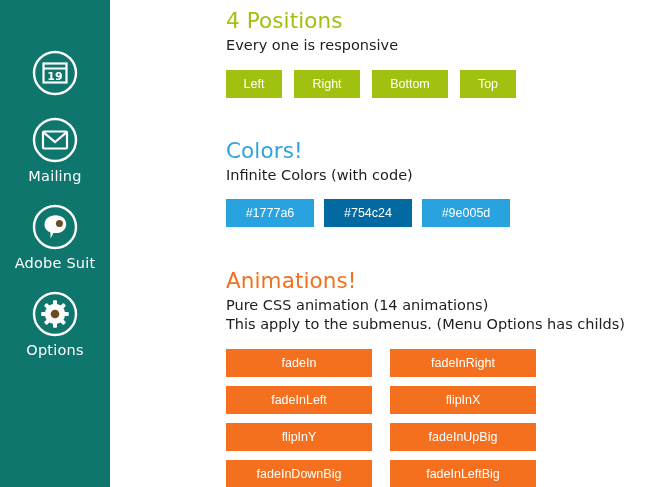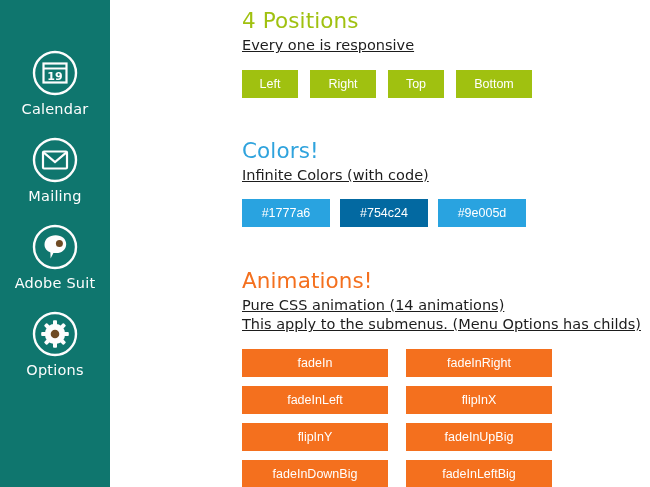--- a/index.html
+++ b/index.html
@@ -50,21 +50,21 @@
   .main {
     position: absolute;
     left: 110px;
     top: 0;
     right: 0;
     bottom: 0;
     background: #ffffff;
   }
   .section {
     position: absolute;
-    left: 132px;
+    left: 116px;
   }
   .sec-positions { top: 6px; }
   .sec-colors    { top: 136px; }
   .sec-animations{ top: 266px; }
 
   h2.sec-title {
     margin: 0;
     font-size: 21.5px;
     font-weight: normal;
     line-height: 30px;
@@ -73,21 +73,20 @@
   .sec-positions h2.sec-title  { color: #a0c110; }
   .sec-colors    h2.sec-title  { color: #2fa3dd; }
   .sec-animations h2.sec-title { color: #f4701e; }
 
   .sec-sub {
     margin: 0;
     color: #1d1d1d;
     font-size: 14.5px;
     line-height: 19px;
     white-space: nowrap;
-    text-decoration: underline;
   }
 
   .btn-row {
     margin-top: 15px;
     display: flex;
     gap: 12px;
   }
   .btn {
     display: inline-block;
     color: #ffffff;
@@ -129,21 +128,20 @@
 
   <div class="nav-item">
     <span class="nav-icon">
       <svg width="50" height="50" viewBox="0 0 50 50">
         <circle cx="25" cy="25" r="21" fill="none" stroke="#fdfdfd" stroke-width="2.4"></circle>
         <rect x="13.5" y="15.5" width="23" height="19" fill="none" stroke="#fdfdfd" stroke-width="2.2"></rect>
         <line x1="13.5" y1="20.5" x2="36.5" y2="20.5" stroke="#fdfdfd" stroke-width="2"></line>
         <text x="25" y="31.5" text-anchor="middle" fill="#fdfdfd" font-family="DejaVu Sans, sans-serif" font-size="11" font-weight="bold">19</text>
       </svg>
     </span>
-    <span class="nav-label">Calendar</span>
   </div>
 
   <div class="nav-item">
     <span class="nav-icon">
       <svg width="50" height="50" viewBox="0 0 50 50">
         <circle cx="25" cy="25" r="21" fill="none" stroke="#fdfdfd" stroke-width="2.4"></circle>
         <rect x="13" y="16.5" width="24" height="17" rx="1" fill="none" stroke="#fdfdfd" stroke-width="2.2"></rect>
         <polyline points="13.8,17.6 25,27 36.2,17.6" fill="none" stroke="#fdfdfd" stroke-width="2.2"></polyline>
       </svg>
     </span>
@@ -187,22 +185,22 @@
 </div>
 
 <div class="main">
 
   <div class="section sec-positions">
     <h2 class="sec-title">4 Positions</h2>
     <p class="sec-sub">Every one is responsive</p>
     <div class="btn-row">
       <button class="btn btn-green btn-pos-left">Left</button>
       <button class="btn btn-green btn-pos-right">Right</button>
+      <button class="btn btn-green btn-pos-bottom">Bottom</button>
       <button class="btn btn-green btn-pos-top">Top</button>
-      <button class="btn btn-green btn-pos-bottom">Bottom</button>
     </div>
   </div>
 
   <div class="section sec-colors">
     <h2 class="sec-title">Colors!</h2>
     <p class="sec-sub">Infinite Colors (with code)</p>
     <div class="btn-row color-row">
       <button class="btn btn-blue btn-color">#1777a6</button>
       <button class="btn btn-blue-d btn-color">#754c24</button>
       <button class="btn btn-blue btn-color">#9e005d</button>

